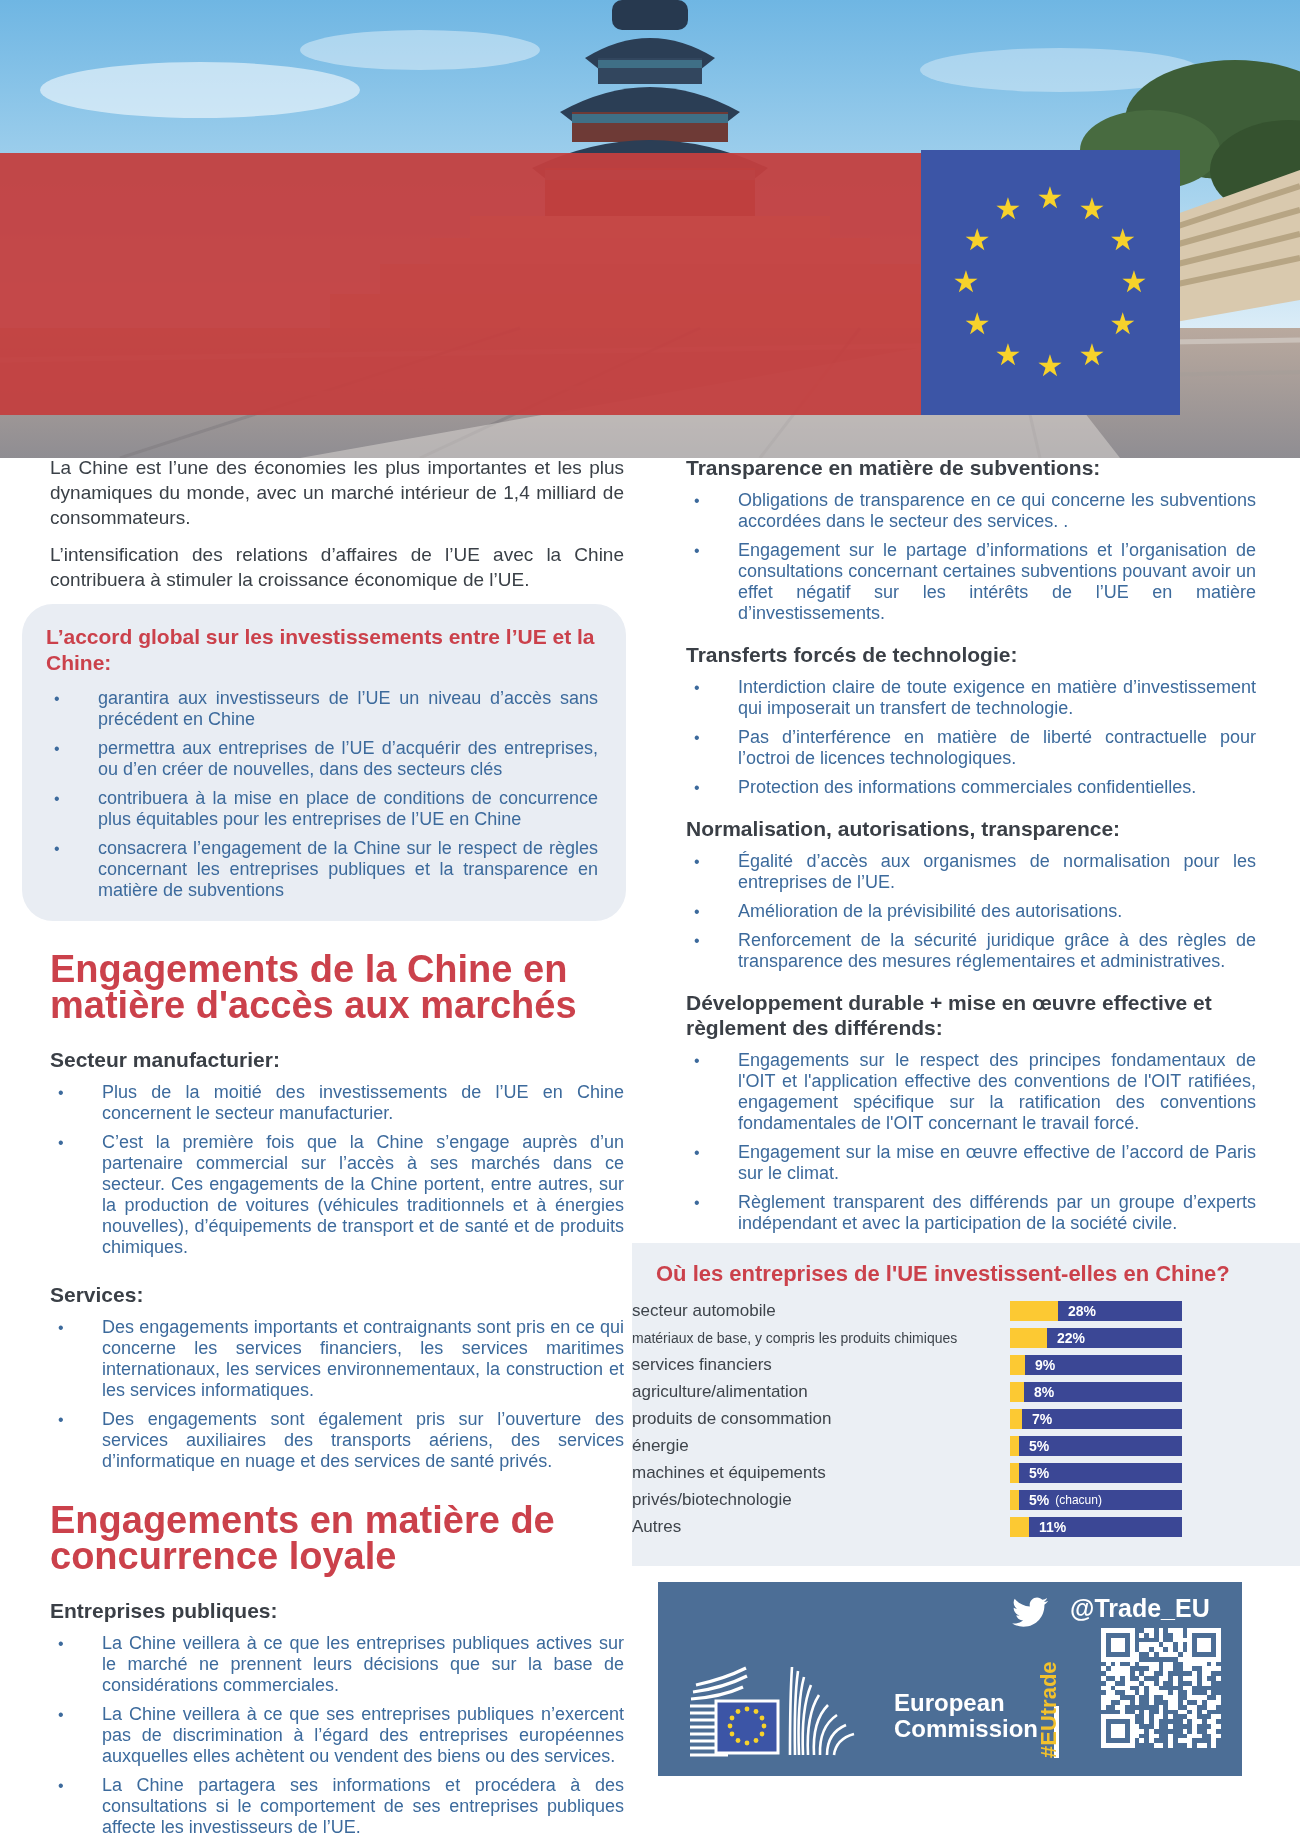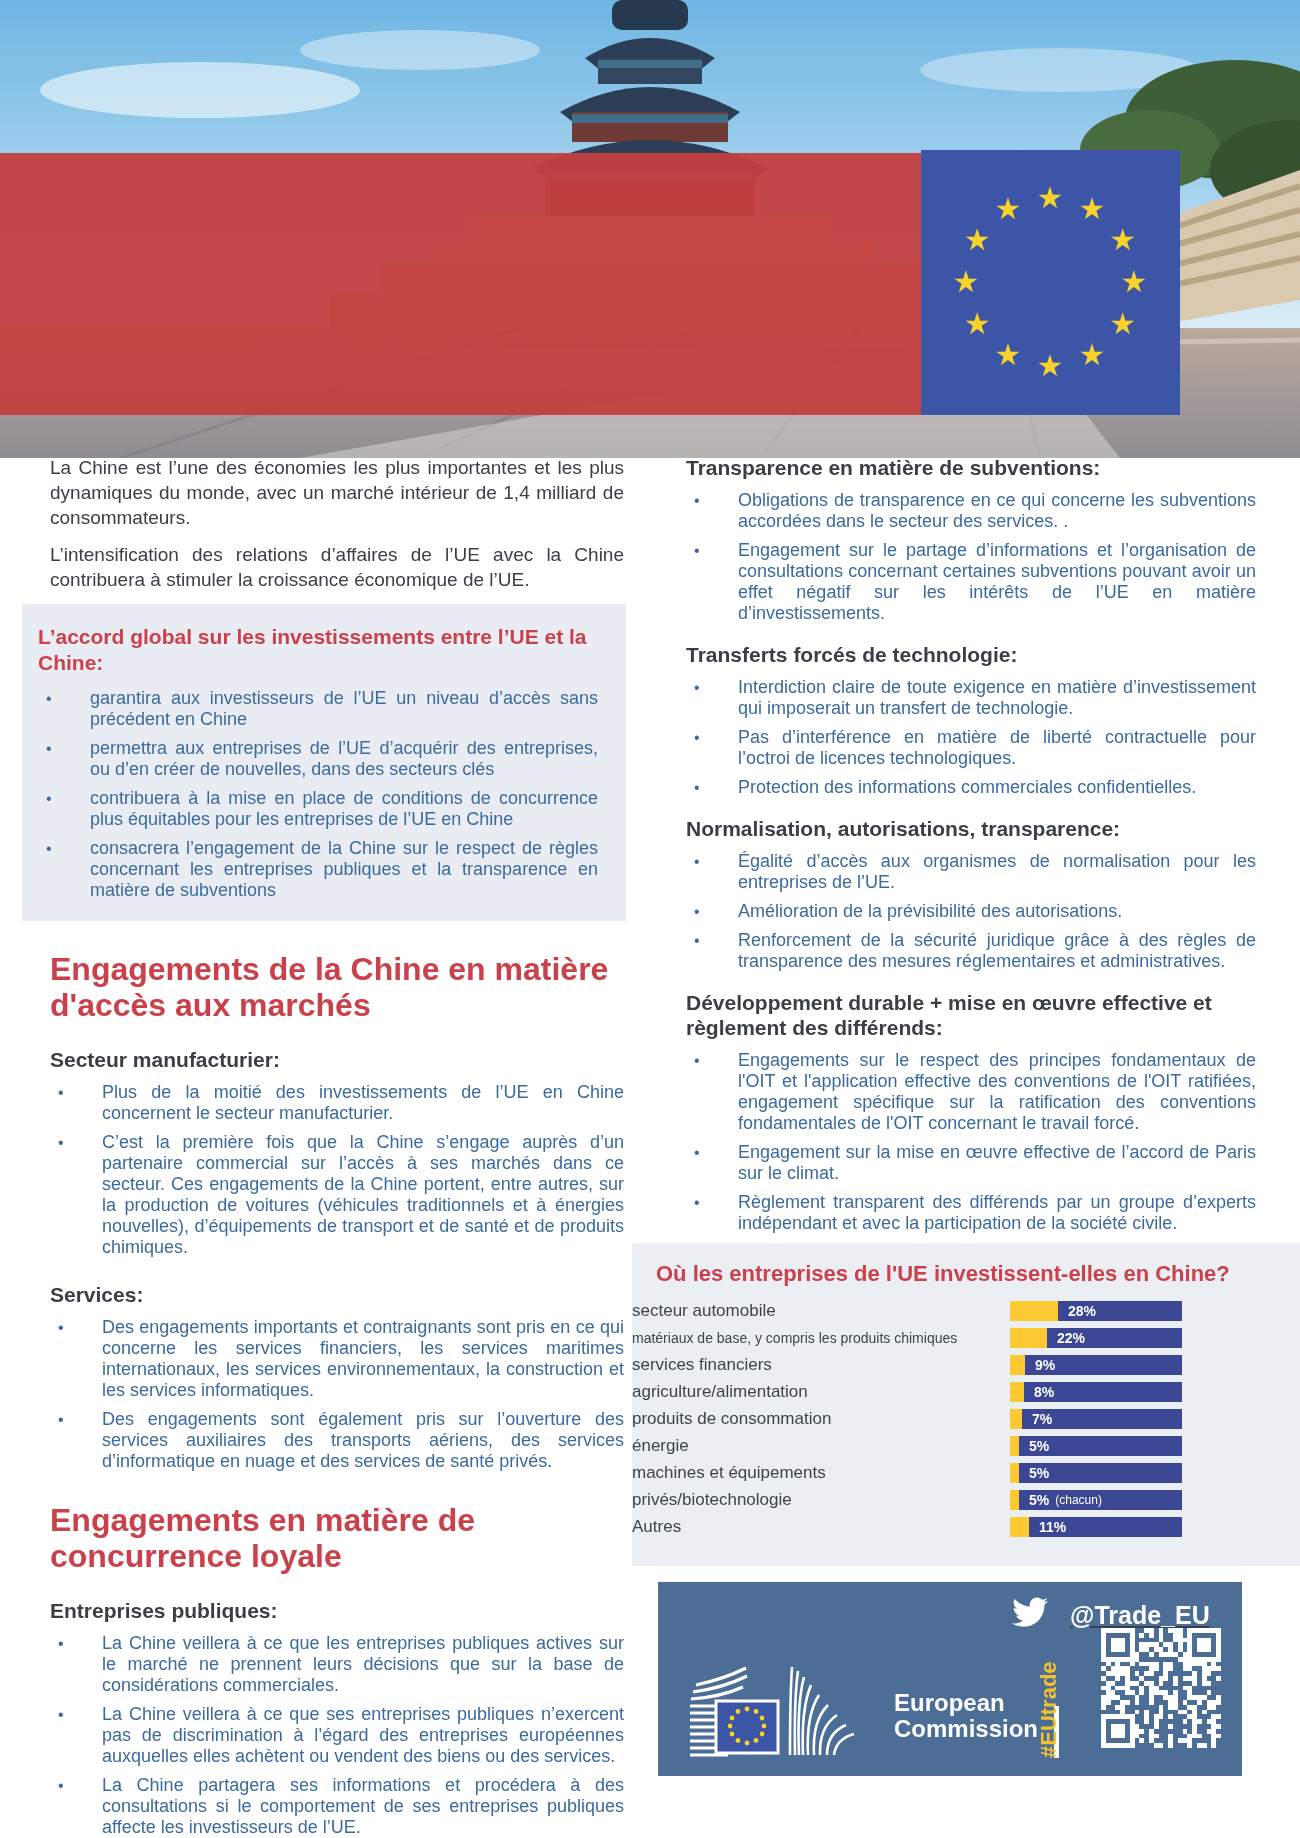--- a/index.html
+++ b/index.html
@@ -16,49 +16,49 @@
   .title .l1,.title .l2{font-size:67px;font-weight:700;line-height:73px;letter-spacing:0px;}
   .title .l3{font-size:51px;font-weight:700;line-height:58px;letter-spacing:-2px;}
 
   
   .col{position:absolute;top:455px;}
   .col-left{left:50px;width:574px;}
   .col-right{left:686px;width:570px;}
 
   p.intro{font-size:19px;line-height:25px;margin:0 0 12px 0;color:#3a4047;text-align:justify;font-weight:500;}
 
-  .infobox{background:#e9edf3;margin-left:-28px;margin-right:-2px;padding:20px 28px 20px 16px;margin-top:8px;}
+  .infobox{background:#e9edf3;margin-left:-28px;margin-right:-2px;padding:20px 28px 20px 24px;margin-top:8px;border-radius:31px;}
   .infobox-heading{color:#cb414b;font-size:21px;font-weight:700;line-height:26px;margin:0 0 12px 0;}
 
   .bullets{display:flex;flex-direction:column;gap:8px;margin:10px 0 0 0;}
   .bullet{display:flex;}
   .bullet .dot{flex:0 0 44px;color:#3c6a9c;font-size:16px;line-height:21px;padding-left:8px;}
   .bullet .btxt{flex:1;color:#3c6a9c;font-size:18px;line-height:21px;text-align:justify;font-weight:500;}
 
-  h2.redhead{color:#cb414b;font-size:32px;font-weight:700;line-height:36px;margin:30px 0 0 0;}
+  h2.redhead{color:#cb414b;font-size:38px;font-weight:700;line-height:36px;margin:30px 0 0 0;}
   h3.subhead{color:#3a3f46;font-size:21px;font-weight:700;line-height:25px;margin:24px 0 0 0;}
   .col-right h3.subhead{margin:18px 0 0 0;}
   .col-right h3.first{margin-top:0;}
 
   
   .chartbox{position:absolute;left:632px;top:1243px;width:694px;height:323px;background:#ebeff4;}
   .chart-title{color:#cb414b;font-size:22px;font-weight:700;line-height:26px;padding:18px 0 0 24px;}
   .chart-rows{position:absolute;left:0;top:58px;right:0;display:flex;flex-direction:column;gap:7px;}
   .crow{display:flex;align-items:center;height:20px;}
   .clabel{width:370px;text-align:left;color:#3e444b;font-size:17px;line-height:20px;padding-right:0;flex:0 0 370px;}
   .clabel.small{font-size:14px;}
   .cbar{margin-left:8px;display:flex;height:20px;}
   .cyellow{background:#fcc933;height:20px;}
   .cnavy{background:#3b4795;height:20px;display:flex;align-items:center;color:#fff;}
   .cpct{font-size:14px;font-weight:700;margin-left:10px;}
   .cnote{font-size:12px;margin-left:6px;font-weight:400;}
 
   
   .footerbox{position:absolute;left:658px;top:1582px;width:584px;height:194px;background:#4c6e96;}
-  .twitter{position:absolute;left:350px;top:12px;display:flex;align-items:flex-end;text-decoration:underline;}
+  .twitter{position:absolute;left:350px;top:12px;display:flex;align-items:flex-start;}
   .twitter svg{width:44px;height:36px;}
   .twitter .handle{color:#ffffff;font-size:25px;font-weight:700;margin-left:18px;}
   .ec-logo{position:absolute;left:30px;bottom:16px;display:flex;align-items:flex-end;}
   .ec-text{color:#ffffff;font-size:24px;font-weight:700;line-height:26px;margin-left:16px;margin-bottom:18px;}
   .ec-bar{width:5px;height:52px;background:#ffffff;margin-left:16px;margin-bottom:2px;}
   .hashtag{position:absolute;left:378px;top:48px;height:128px;display:flex;align-items:flex-end;writing-mode:vertical-rl;transform:rotate(180deg);color:#f2c12c;font-size:22px;font-weight:700;}
   .qr{position:absolute;left:443px;top:46px;width:120px;height:120px;display:grid;grid-template-columns:repeat(25,1fr);grid-template-rows:repeat(25,1fr);}
   .qr .m{background:#ffffff;}
 </style>
 </head>

